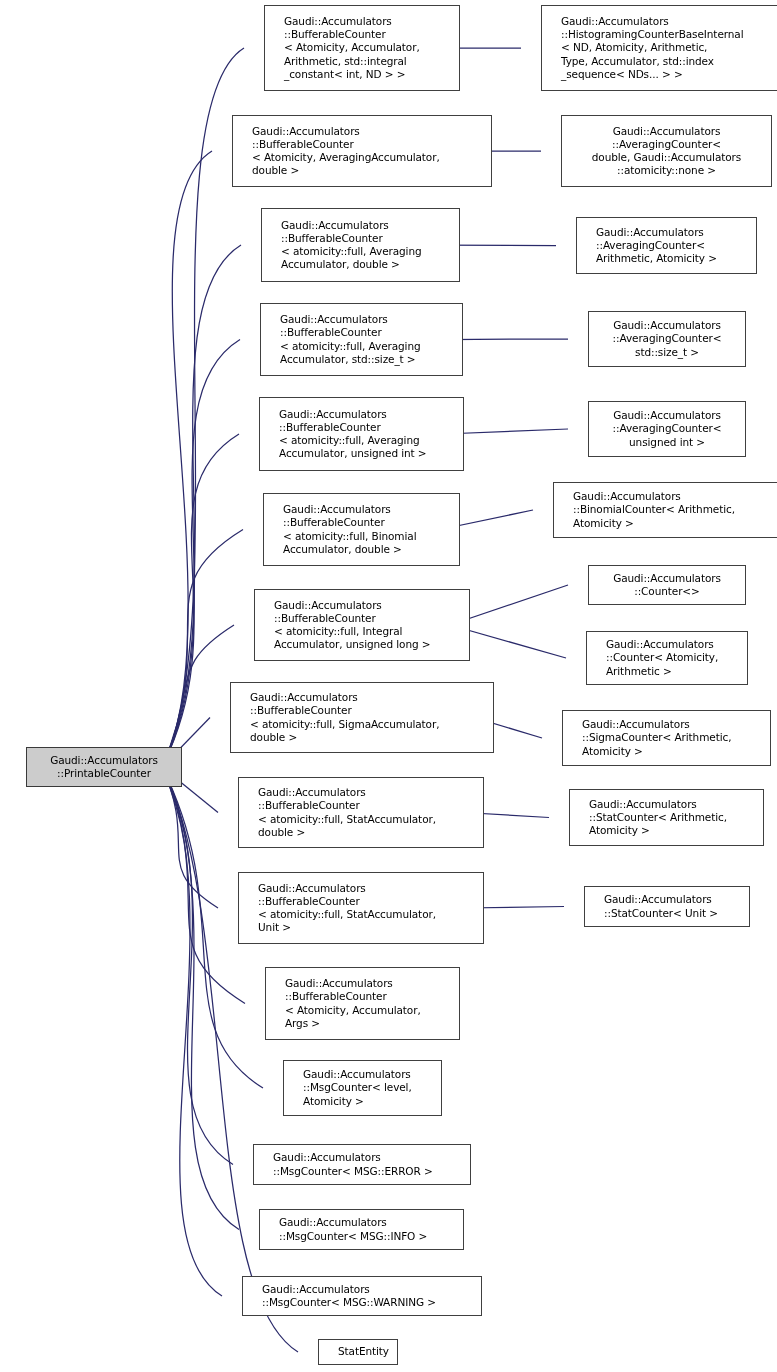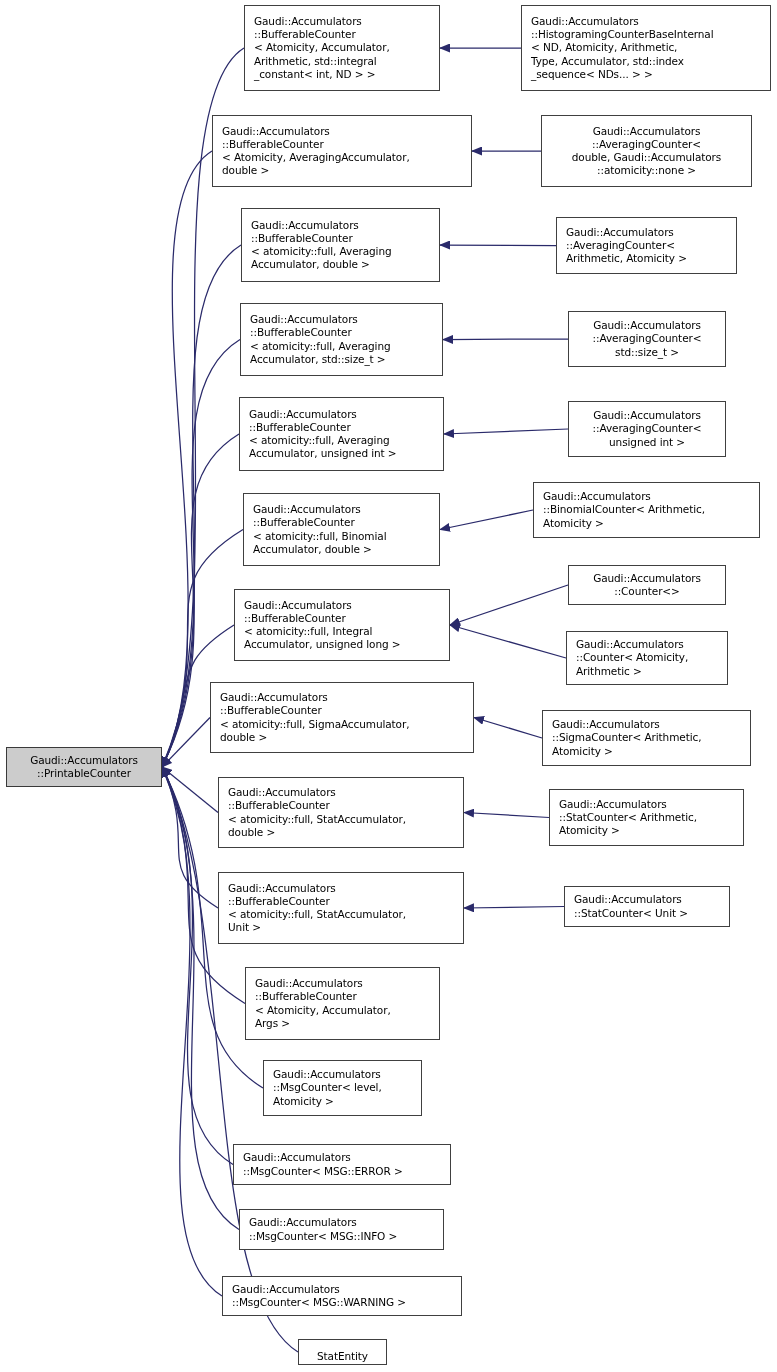--- a/index.html
+++ b/index.html
@@ -17,23 +17,24 @@
     box-sizing:border-box;
     border:1px solid #404040;
     background:#ffffff;
     color:#000000;
     font-size:10.5px;
     line-height:13.2px;
     display:flex;
     align-items:center;
     justify-content:center;
     text-align:center;
-    padding:1px 9px;
+    padding:1px 19px;
     white-space:pre-line;
     letter-spacing:-0.1px;
+    margin-left:20px;
   }
   .node.root{
     background:#cccccc;
     border-color:#3a3a3a;
   }
   .node .lbl{display:block;width:100%;}
   .node.lft .lbl{text-align:left;}
 </style>
 </head>
 <body>
@@ -156,14 +157,14 @@
 Args &gt;</span></div>
     <div class="node lft" style="left: 263px; top: 1060px; width: 159px; height: 56px;"><span class="lbl">Gaudi::Accumulators
 ::MsgCounter&lt; level,
 Atomicity &gt;</span></div>
     <div class="node lft" style="left: 233px; top: 1144px; width: 218px; height: 41px;"><span class="lbl">Gaudi::Accumulators
 ::MsgCounter&lt; MSG::ERROR &gt;</span></div>
     <div class="node lft" style="left: 239px; top: 1209px; width: 205px; height: 41px;"><span class="lbl">Gaudi::Accumulators
 ::MsgCounter&lt; MSG::INFO &gt;</span></div>
     <div class="node lft" style="left: 222px; top: 1276px; width: 240px; height: 40px;"><span class="lbl">Gaudi::Accumulators
 ::MsgCounter&lt; MSG::WARNING &gt;</span></div>
-    <div class="node" style="left: 298px; top: 1339px; width: 89px; height: 26px; align-items: flex-end;"><span class="lbl">StatEntity</span></div>
+    <div class="node" style="left: 298px; top: 1339px; width: 80px; height: 26px;"><span class="lbl">StatEntity</span></div>
   </div>
 
 </body></html>

